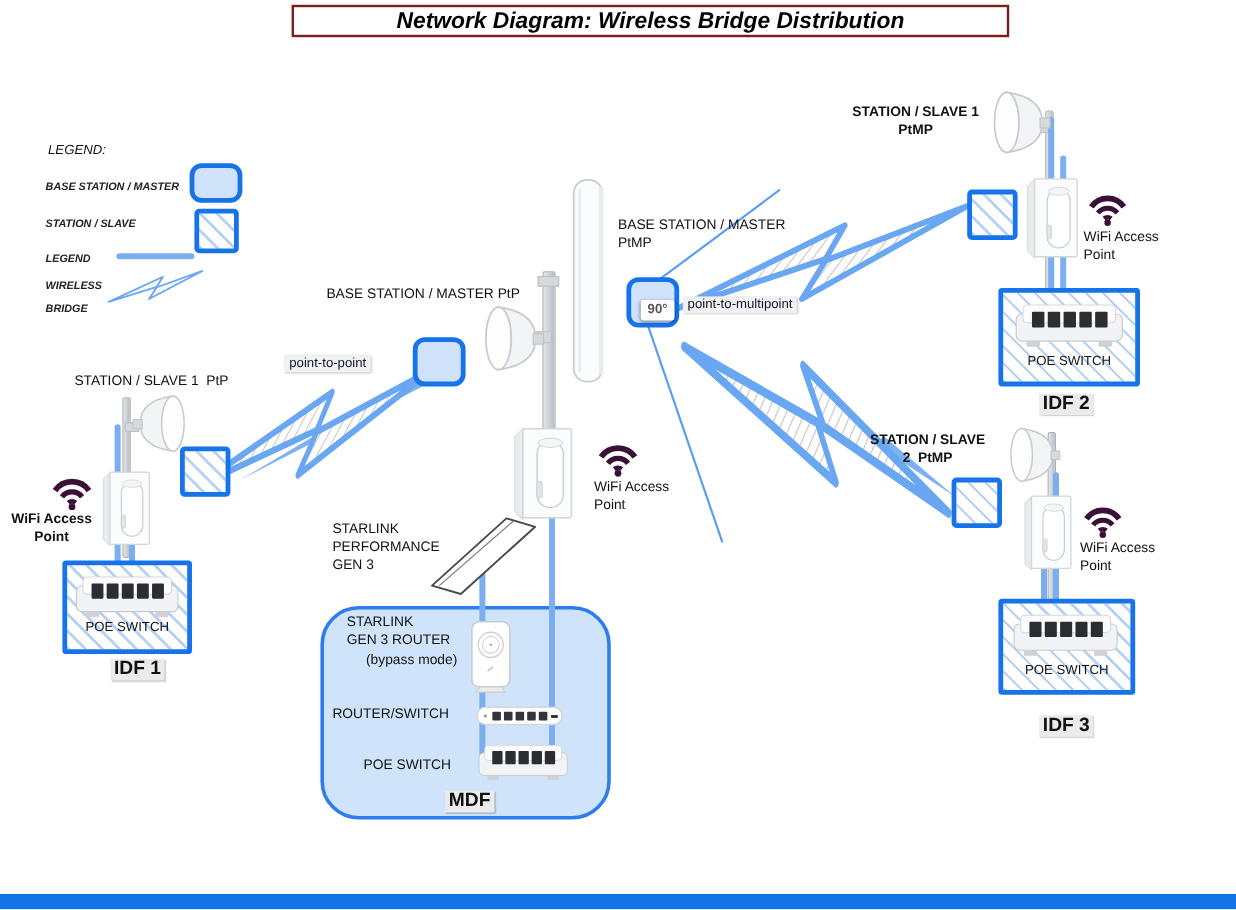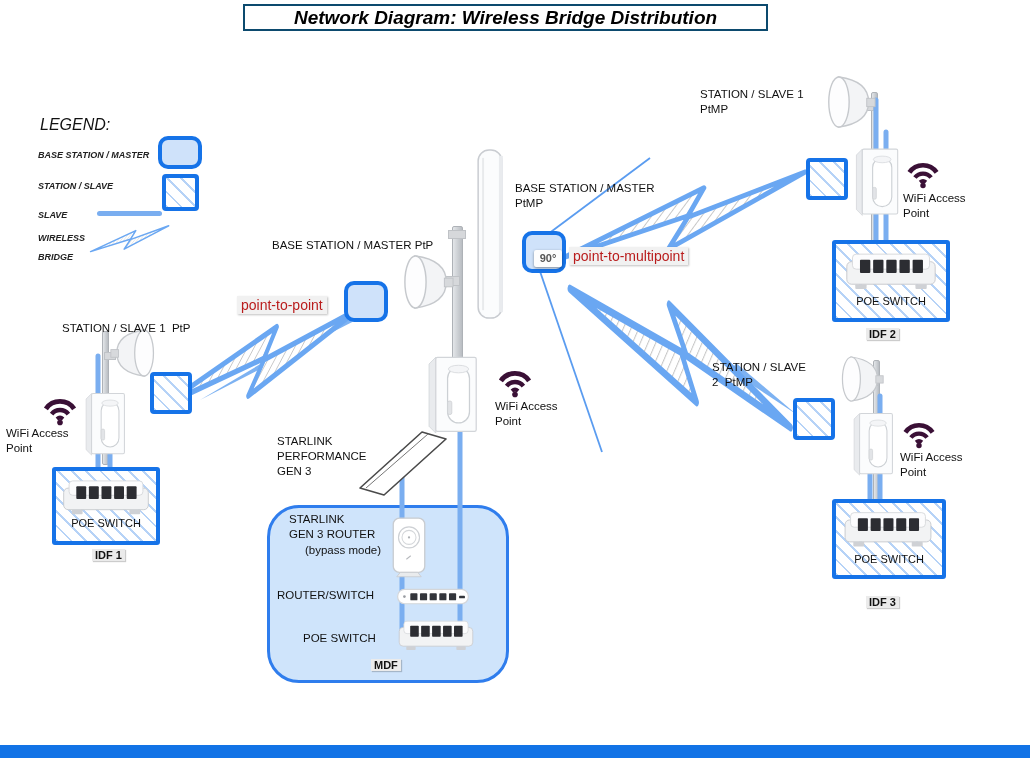--- a/index.html
+++ b/index.html
@@ -2,28 +2,28 @@
 <html><head>
 <meta charset="utf-8">
 <style>
   * { margin:0; padding:0; box-sizing:border-box; }
   html,body { background:#ffffff; }
   body { font-family:"Liberation Sans", sans-serif; }
   #canvas { position:relative; width:1030px; height:758px; background:#fff; overflow:hidden; }
   .abs { position:absolute; }
   .lbl { position:absolute; font-size:11.5px; color:#111; line-height:14.5px; z-index:30; }
   .pre { white-space:pre; }
-  .right { text-align:left; }
+  .right { text-align:center;font-weight:bold; }
   .center { text-align:center; }
-  .graylink { position:absolute; z-index:30; font-size:14px; color:#b91c1c;
+  .graylink { position:absolute; z-index:30; font-size:11px; color:#0f172a;
               background:#f1f1f1; padding:1px 4px; box-shadow:1px 1px 2px rgba(0,0,0,.25); }
-  .idfname { position:absolute; z-index:30; font-size:11px; font-weight:bold; color:#111;
+  .idfname { position:absolute; z-index:30; font-size:16px; font-weight:bold; color:#111;
              background:#ebebeb; padding:0 3px; box-shadow:1px 1px 1px rgba(0,0,0,.2); }
-  #title-box { position:absolute; left:243px; top:4px; width:525px; height:27px; z-index:40;
-               border:2px solid #0c4a6e; background:#fff; text-align:center;
+  #title-box { position:absolute; left:243px; top:4px; width:598px; height:27px; z-index:40;
+               border:2px solid #7f1d1d; background:#fff; text-align:center;
                font-size:19px; font-weight:bold; font-style:italic; line-height:24px; color:#000; }
   .legend-label { position:absolute; z-index:30; font-size:9px; font-weight:bold; font-style:italic; color:#222; }
   .hatchbox { position:absolute; z-index:20; border:4px solid #1673e8; border-radius:4px;
               background:
                 repeating-linear-gradient(45deg, rgba(122,174,240,.55) 0 2px, transparent 2px 10px),
                 #ffffff; }
   .basebox { position:absolute; z-index:20; border:4px solid #1673e8; border-radius:10px; background:#cfe2fa; }
   .pole { position:absolute; z-index:10; background:linear-gradient(90deg,#e3e6e9,#b9bdc2); border:1px solid #aeb2b7; border-radius:2px; }
   .bracket { position:absolute; z-index:11; background:#d6d8db; border:1px solid #bfc2c6; }
   .devsvg { position:absolute; z-index:22; }
@@ -84,26 +84,26 @@
 
     <g stroke="#6aa7f2" stroke-width="5" stroke-linejoin="round" fill="url(#hatchGray)">
       <polygon transform="translate(90,224) scale(0.305,0.30)" points="2,92 150,22 132,52 258,6 112,84 134,50"></polygon>
       <polygon transform="translate(163,302) scale(0.76,1.12)" points="2,92 150,22 132,52 258,6 112,84 134,50"></polygon>
       <polygon transform="translate(563,166) scale(0.94,0.99)" points="2,92 150,22 132,52 258,6 112,84 134,50"></polygon>
       <polygon transform="translate(568,276) scale(0.87,1.58)" points="2,8 148,80 130,48 256,96 116,18 136,50"></polygon>
     </g>
   </svg>
 
   
-  <div class="lbl" style="left:40px; top:118px; font-size:16px; font-style:italic;">LEGEND:</div>
+  <div class="lbl" style="left:40px; top:118px; font-size:11px; font-style:italic;">LEGEND:</div>
   <div class="legend-label" style="left:38px; top:150px;">BASE STATION / MASTER</div>
   <div class="basebox" style="left:158px; top:136px; width:44px; height:33px;"></div>
   <div class="legend-label" style="left:38px; top:181px;">STATION / SLAVE</div>
   <div class="hatchbox" style="left:162px; top:174px; width:37px; height:37px;"></div>
-  <div class="legend-label" style="left:38px; top:210px;">SLAVE</div>
+  <div class="legend-label" style="left:38px; top:210px;">LEGEND</div>
   <div class="abs" style="left:97px; top:211px; width:65px; height:5px; background:#7aaef0; border-radius:3px; z-index:20;"></div>
   <div class="legend-label" style="left:38px; top:233px;">WIRELESS</div>
   <div class="legend-label" style="left:38px; top:252px;">BRIDGE</div>
 
   
   <div class="pole" style="left:102px; top:331px; width:7px;  height:134px;"></div>
   <div class="pole" style="left:871px; top:92px;  width:7px;  height:160px;"></div>
   <div class="pole" style="left:873px; top:360px; width:7px;  height:148px;"></div>
   <div class="pole" style="left:452px; top:226px; width:11px; height:204px;"></div>
   <div class="bracket" style="left:444px; top:276px; width:16px; height:10px;"></div>
@@ -308,21 +308,21 @@
   
   <div class="lbl" style="left:272px; top:238px;">BASE STATION / MASTER PtP</div>
   <div class="graylink" style="left:237px; top:296px;">point-to-point</div>
   <div class="lbl" style="left:515px; top:181px;">BASE STATION / MASTER</div>
   <div class="lbl" style="left:515px; top:196px;">PtMP</div>
   <div class="graylink" style="left:569px; top:247px;">point-to-multipoint</div>
   <div class="lbl" style="left:495px; top:399px;">WiFi Access</div>
   <div class="lbl" style="left:495px; top:414px;">Point</div>
 
   
-  <div class="lbl pre" style="left:62px; top:321px;">STATION / SLAVE 1  PtP</div>
+  <div class="lbl pre" style="left:62px; top:311px;">STATION / SLAVE 1  PtP</div>
   <div class="lbl right" style="left:6px; top:426px; width:74px;">WiFi Access</div>
   <div class="lbl right" style="left:6px; top:441px; width:74px;">Point</div>
   <div class="lbl center" style="left:52px; top:516px; width:108px; font-size:11px;">POE SWITCH</div>
   <div class="idfname" style="left:92px; top:549px;">IDF 1</div>
 
   
   <div class="lbl right" style="left:700px; top:87px; width:126px;">STATION / SLAVE 1</div>
   <div class="lbl right" style="left:700px; top:102px; width:126px;">PtMP</div>
   <div class="lbl" style="left:903px; top:191px;">WiFi Access</div>
   <div class="lbl" style="left:903px; top:206px;">Point</div>

